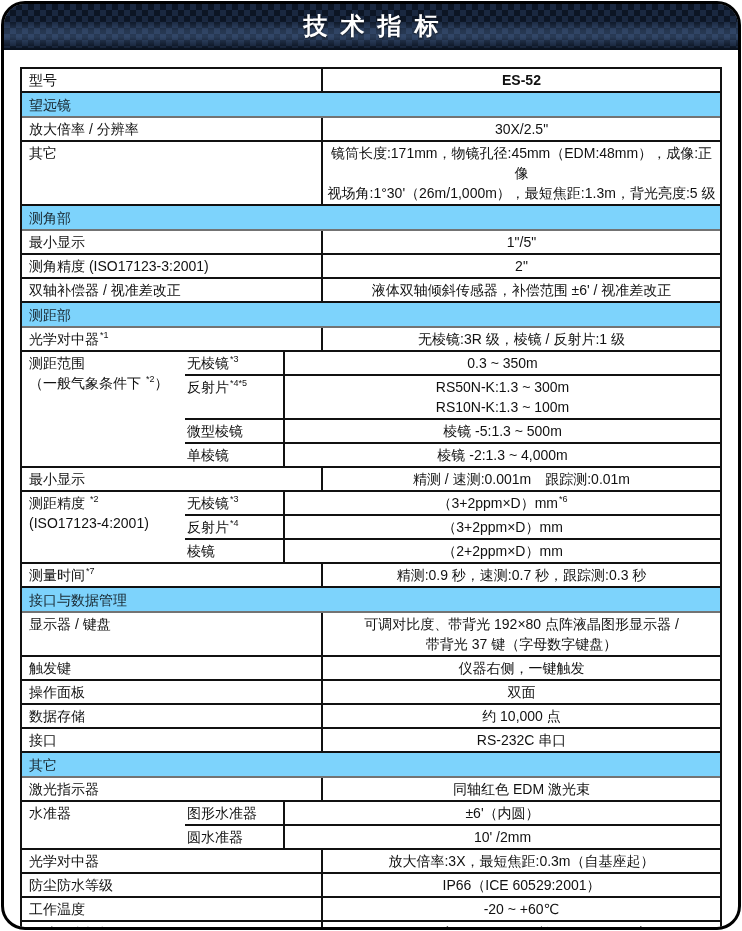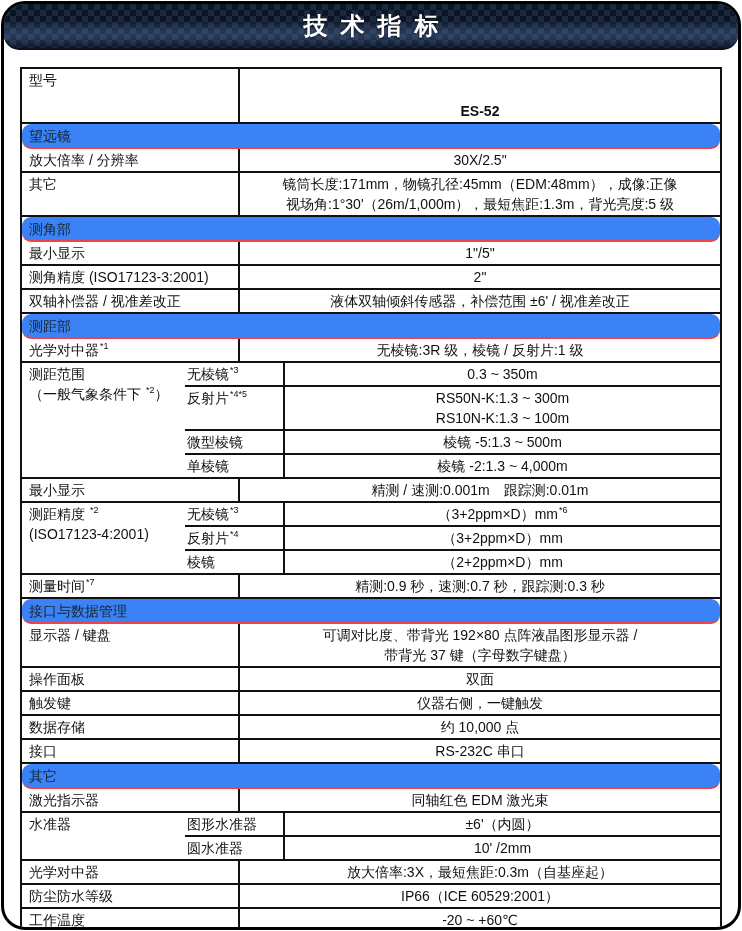--- a/index.html
+++ b/index.html
@@ -20,54 +20,53 @@
   .banner{
     height:44px;
     background:
       linear-gradient(180deg, rgba(40,58,92,0) 0%, rgba(40,58,92,0) 38%,
         rgba(96,130,180,0.30) 60%, rgba(96,130,180,0.34) 74%,
         rgba(8,14,26,0.25) 100%),
       repeating-conic-gradient(from 0deg, #1a2840 0% 25%, #0c1524 25% 50%) 0 0 / 12px 12px,
       #0c1524;
     display:flex;align-items:center;justify-content:center;
     border-bottom:2px solid #0a121f;
-    border-radius:15px;
   }
   .banner-title{
     color:#fff;font-size:24px;font-weight:bold;
     letter-spacing:13px;text-indent:13px;
     text-shadow:0 1px 2px rgba(0,0,0,.7);
   }
   
   .spec-table{
     margin:17px 16px 0 16px;
     border:2px solid #111;
     font-size:14px;line-height:20px;
   }
   .t-row{display:flex;border-bottom:2px solid #111;min-height:21px;}
   .t-row:last-child{border-bottom:none;}
   .lbl{
-    width:218px;box-sizing:border-box;flex:none;
+    width:301px;box-sizing:border-box;flex:none;
     padding:1px 4px 1px 7px;
     border-right:2px solid #111;
     display:flex;align-items:flex-start;
   }
   .val{
     flex:1;text-align:center;padding:1px 4px;
     display:flex;flex-direction:column;justify-content:center;
   }
   .val .vline{width:100%;}
-  .bold{font-weight:bold;margin-top:31px;}
+  .bold{font-weight:bold;}
   .bar{
-    background:#3b82f6;
-    border-bottom:2px solid #ef4444;
+    background:#7dd3fc;
+    border-bottom:2px solid #737373;
     min-height:21px;
     padding:1px 4px 1px 7px;
     color:#17262e;
-    display:flex;align-items:center;border-radius:9px;
+    display:flex;align-items:center;
   }
   sup{font-size:9px;line-height:0;vertical-align:super;margin-left:1px;}
   
   .group{display:flex;border-bottom:2px solid #111;}
   .g-main{
     width:163px;box-sizing:border-box;flex:none;
     padding:1px 4px 1px 7px;
   }
   .g-main .gline{display:block;}
   .g-subs{flex:1;display:flex;flex-direction:column;}
@@ -199,26 +198,26 @@
 
     <div class="bar">接口与数据管理</div>
     <div class="t-row">
       <div class="lbl">显示器 / 键盘</div>
       <div class="val">
         <span class="vline">可调对比度、带背光 192×80 点阵液晶图形显示器 /</span>
         <span class="vline">带背光 37 键（字母数字键盘）</span>
       </div>
     </div>
     <div class="t-row">
+      <div class="lbl">触发键</div>
+      <div class="val">仪器右侧，一键触发</div>
+    </div>
+    <div class="t-row">
       <div class="lbl">操作面板</div>
       <div class="val">双面</div>
-    </div>
-    <div class="t-row">
-      <div class="lbl">触发键</div>
-      <div class="val">仪器右侧，一键触发</div>
     </div>
     <div class="t-row">
       <div class="lbl">数据存储</div>
       <div class="val">约 10,000 点</div>
     </div>
     <div class="t-row">
       <div class="lbl">接口</div>
       <div class="val">RS-232C 串口</div>
     </div>
 

